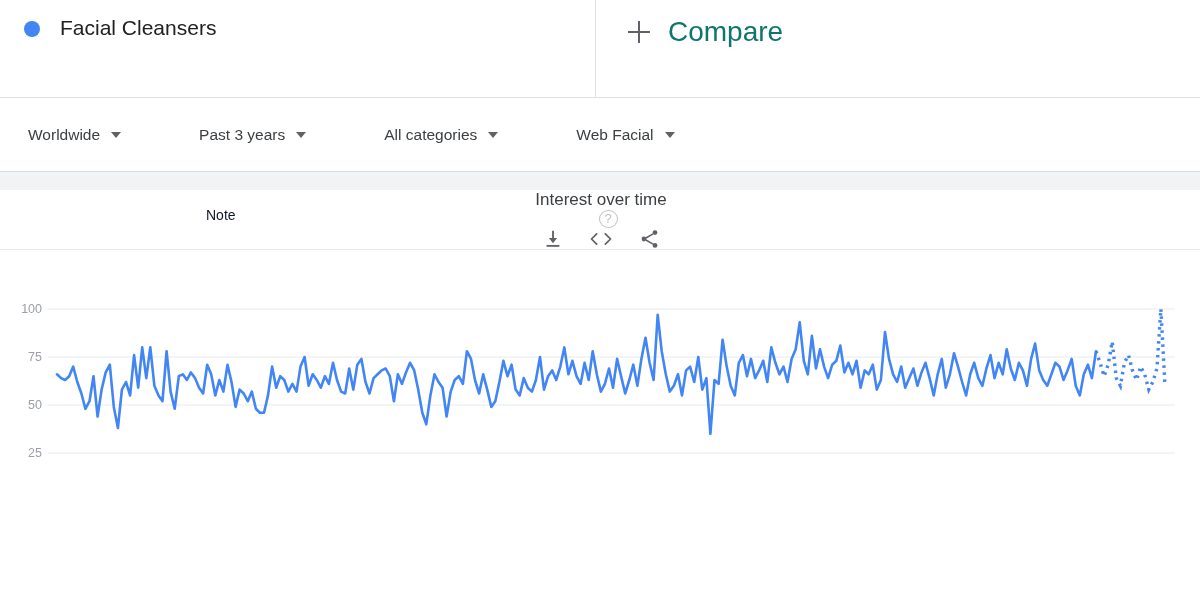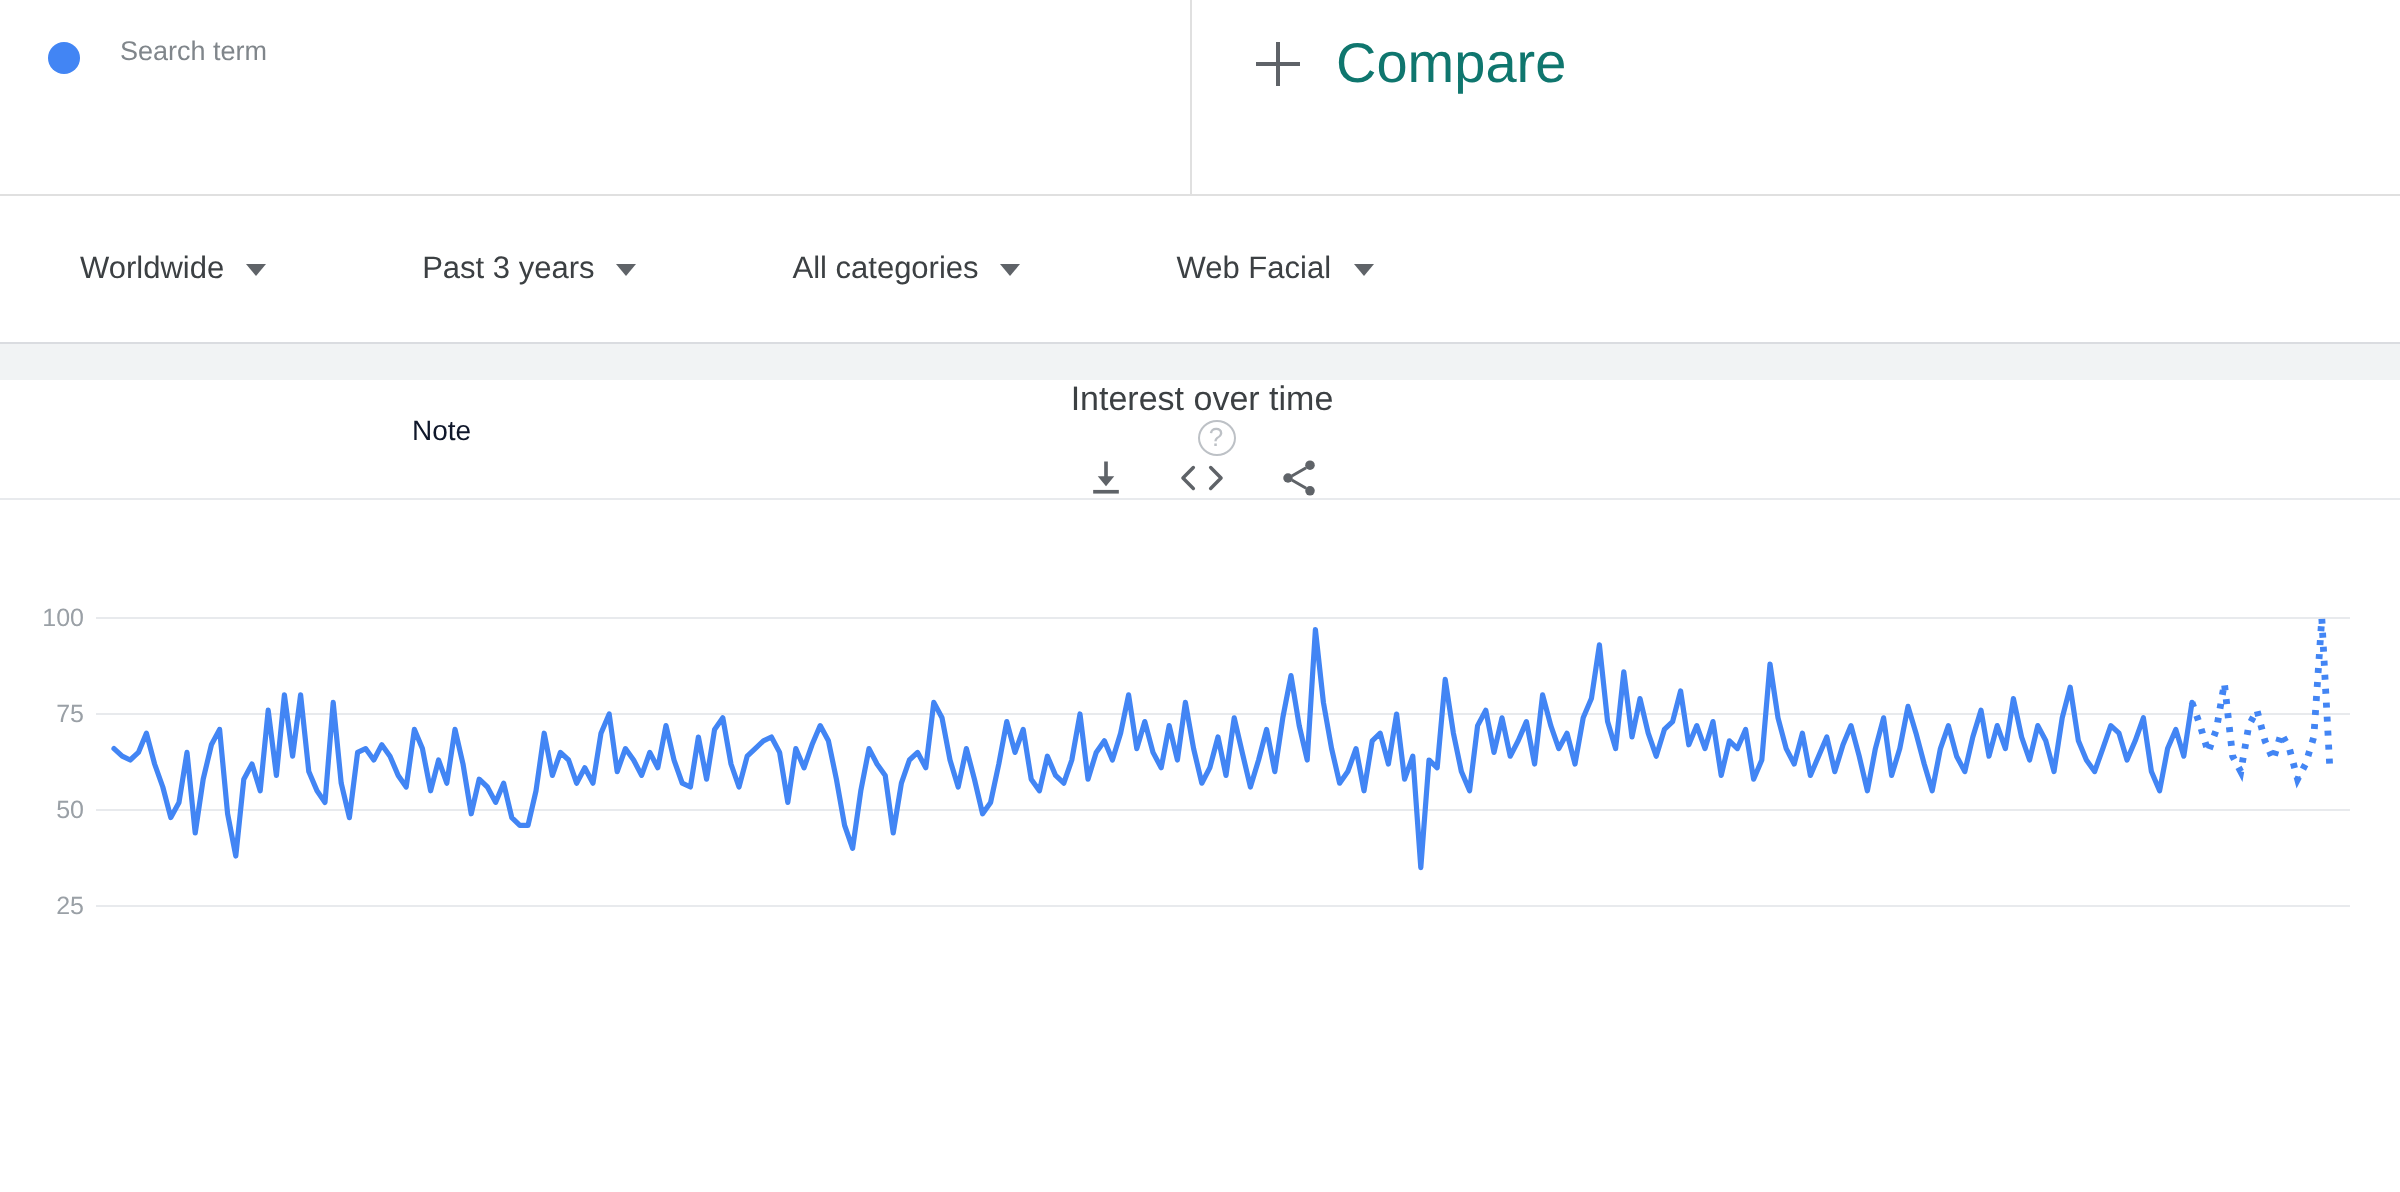--- a/index.html
+++ b/index.html
@@ -66,21 +66,21 @@
     color: #0f766e;
     line-height: 28px;
   }
 
   
   .filter-bar {
     height: 74px;
     display: flex;
     align-items: center;
     background: #fff;
-    padding-left: 40px;
+    padding-left: 28px;
     border-bottom: 1px solid #dadce0;
   }
   .filter {
     display: flex;
     align-items: center;
     margin-right: 78px;
     cursor: pointer;
   }
   .filter-label {
     font-size: 15.5px;
@@ -136,21 +136,21 @@
     color: #0f172a;
   }
 </style>
 </head>
 <body>
 
 <div class="term-bar">
   <div class="term-card">
     <span class="term-dot" style="background: rgb(66, 133, 244);"></span>
     <span class="term-text">
-      <span class="term-sub">Search term</span>
+      <span class="term-title">Facial Cleansers</span>
     </span>
   </div>
   <div class="compare-card">
     <span class="plus-icon"></span>
     <span class="compare-label">Compare</span>
   </div>
 </div>
 
 <div class="filter-bar">
   <div class="filter">

